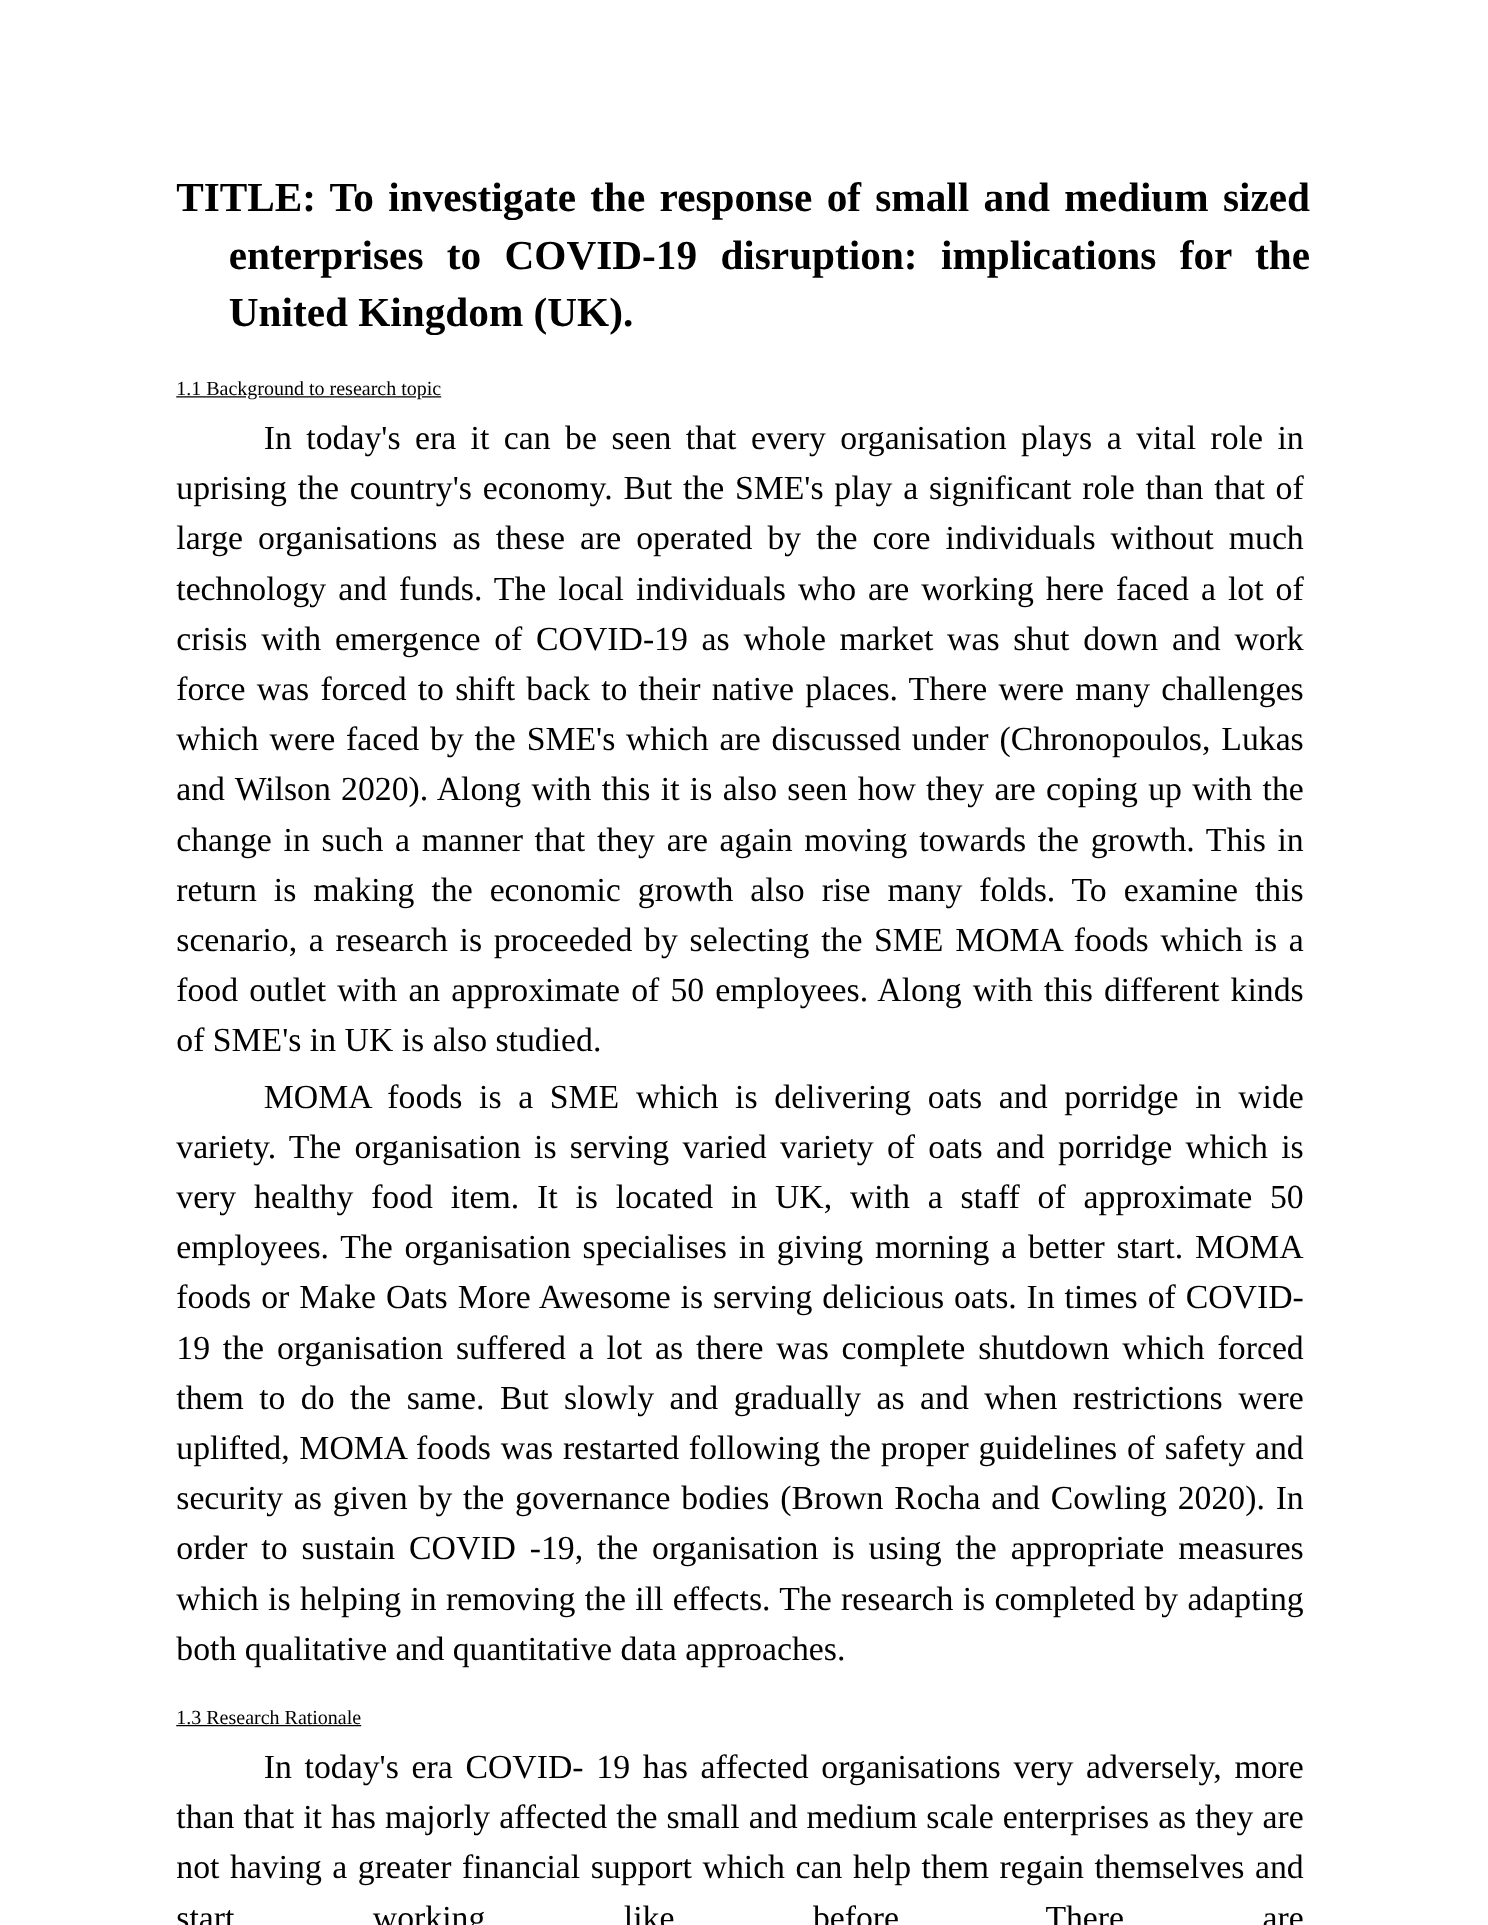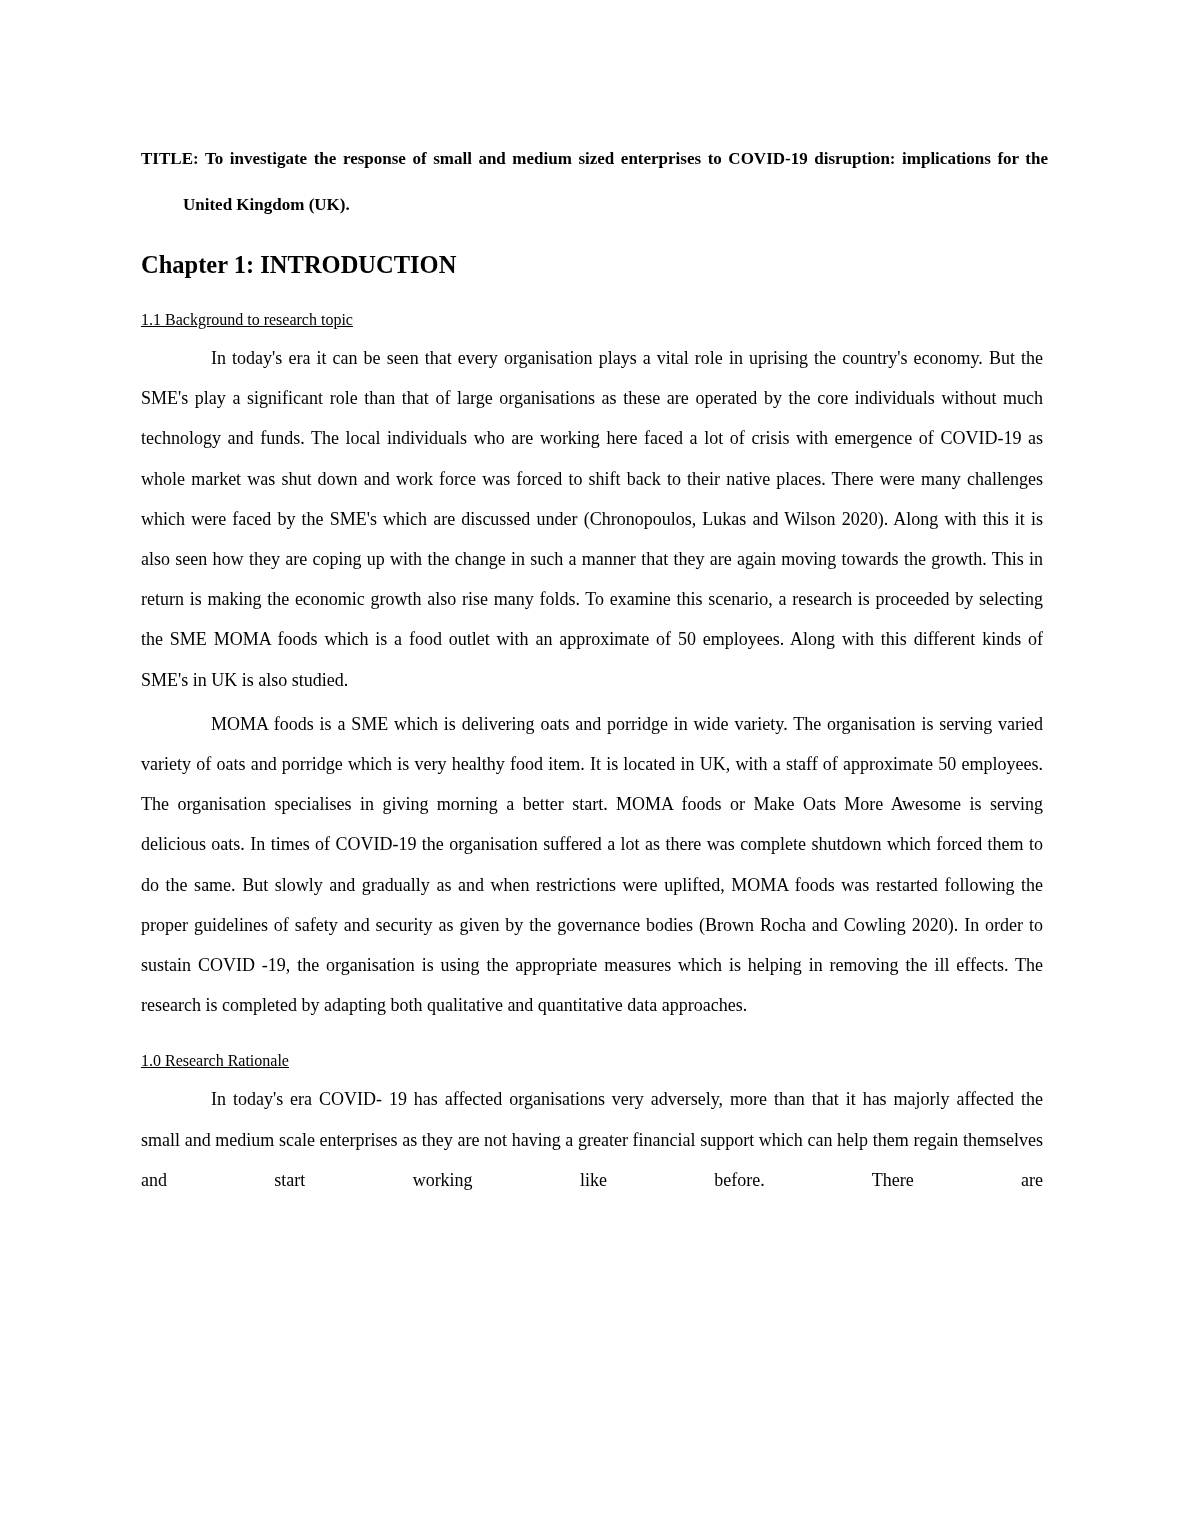--- a/index.html
+++ b/index.html
@@ -2,51 +2,50 @@
 <html><head>
 <meta charset="utf-8">
 <style>
   html, body { margin: 0; padding: 0; background: #ffffff; }
   body { width: 1190px; height: 1540px; position: relative; overflow: hidden; }
   .page {
     position: absolute; left: 141px; top: 136px; width: 907px;
     font-family: "Liberation Serif", "DejaVu Serif", serif; color: #000;
   }
   .title {
-    font-weight: bold; font-size: 17px; line-height: 46px;
+    font-weight: bold; font-size: 33px; line-height: 46px;
     text-align: justify; text-align-last: left;
     padding-left: 42px; text-indent: -42px; margin: 0;
   }
   .chapter {
     font-weight: bold; font-size: 24.5px; line-height: 34px;
     margin: 20px 0 0 0;
   }
   .section-heading {
     font-size: 16px; line-height: 28px; text-decoration: underline;
     margin: 22px 0 0 0; display: block;
   }
   .para {
-    font-size: 18px; line-height: 40.2px; text-align: justify;
+    font-size: 27px; line-height: 40.2px; text-align: justify;
     text-indent: 70px; margin: 4px 5px 0 0;
   }
   .sec1 { margin-top: 24px; }
 </style>
 </head>
 <body>
 
 <div class="page">
   <h1 class="title">TITLE: To investigate the response of small and medium sized enterprises to COVID-19 disruption: implications for the United Kingdom (UK).</h1>
-  <h2 class="chapter">Chapter 1: INTRODUCTION</h2>
 
   <div>
     <span class="section-heading sec1">1.1 Background to research topic</span>
     <p class="para">In today's era it can be seen that every organisation plays a vital role in uprising the country's economy. But the SME's play a significant role than that of large organisations as these are operated by the core individuals without much technology and funds. The local individuals who are working here faced a lot of crisis with emergence of COVID-19 as whole market was shut down and work force was forced to shift back to their native places. There were many challenges which were faced by the SME's which are discussed under (Chronopoulos, Lukas and Wilson 2020). Along with this it is also seen how they are coping up with the change in such a manner that they are again moving towards the growth. This in return is making the economic growth also rise many folds. To examine this scenario, a research is proceeded by selecting the SME MOMA foods which is a food outlet with an approximate of 50 employees. Along with this different kinds of SME's in UK is also studied.</p>
   </div>
 
   <div>
     <p class="para">MOMA foods is a SME which is delivering oats and porridge in wide variety. The organisation is serving varied variety of oats and porridge which is very healthy food item. It is located in UK, with a staff of approximate 50 employees. The organisation specialises in  giving morning a better start. MOMA foods or Make Oats More Awesome is serving delicious oats. In times of COVID-19 the organisation suffered a lot as there was complete shutdown which forced them to do the same. But slowly and gradually as and when restrictions were uplifted, MOMA foods was restarted following the proper guidelines of safety and security as given by the governance bodies (Brown Rocha and Cowling 2020). In order to sustain COVID -19, the organisation is using the appropriate measures which is helping in removing the ill effects. The research is completed by adapting both qualitative and quantitative data approaches.</p>
   </div>
 
   <div>
-    <span class="section-heading">1.0 Research Rationale</span>
+    <span class="section-heading">1.3 Research Rationale</span>
     <p class="para" style="text-align-last: justify;">In today's era COVID- 19 has affected organisations very adversely, more than that it has majorly affected the small and medium scale enterprises as they are not having a greater financial support which can help them regain themselves and start working like before. There are</p>
   </div>
 </div>
 
 </body></html>

